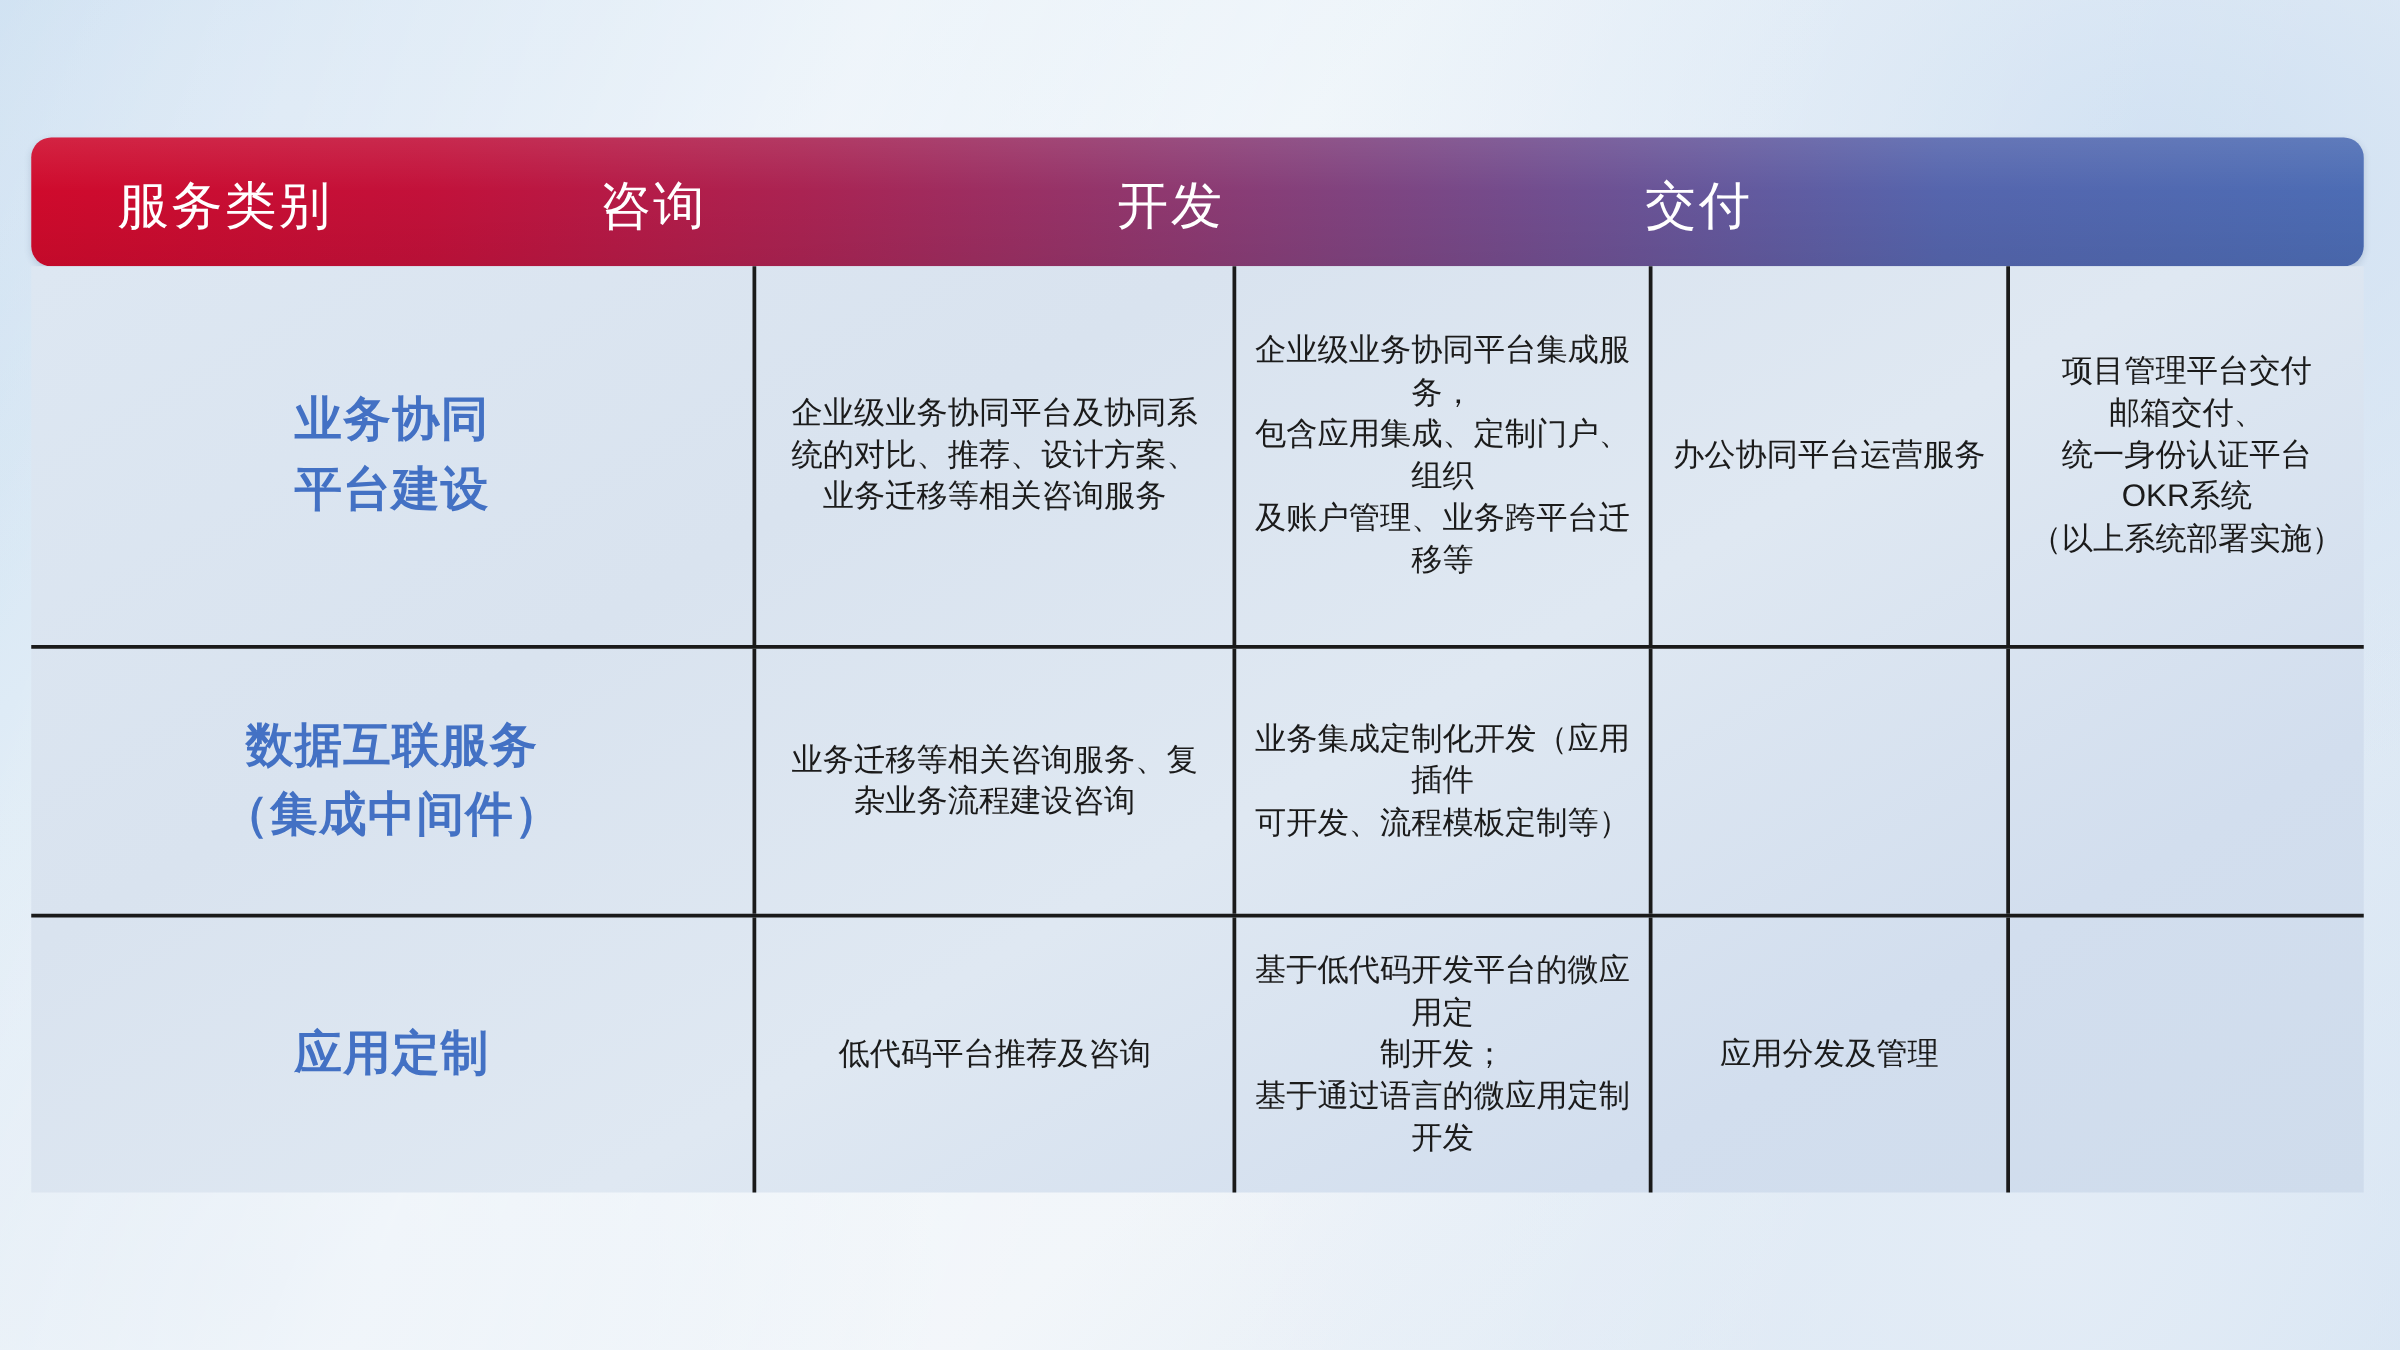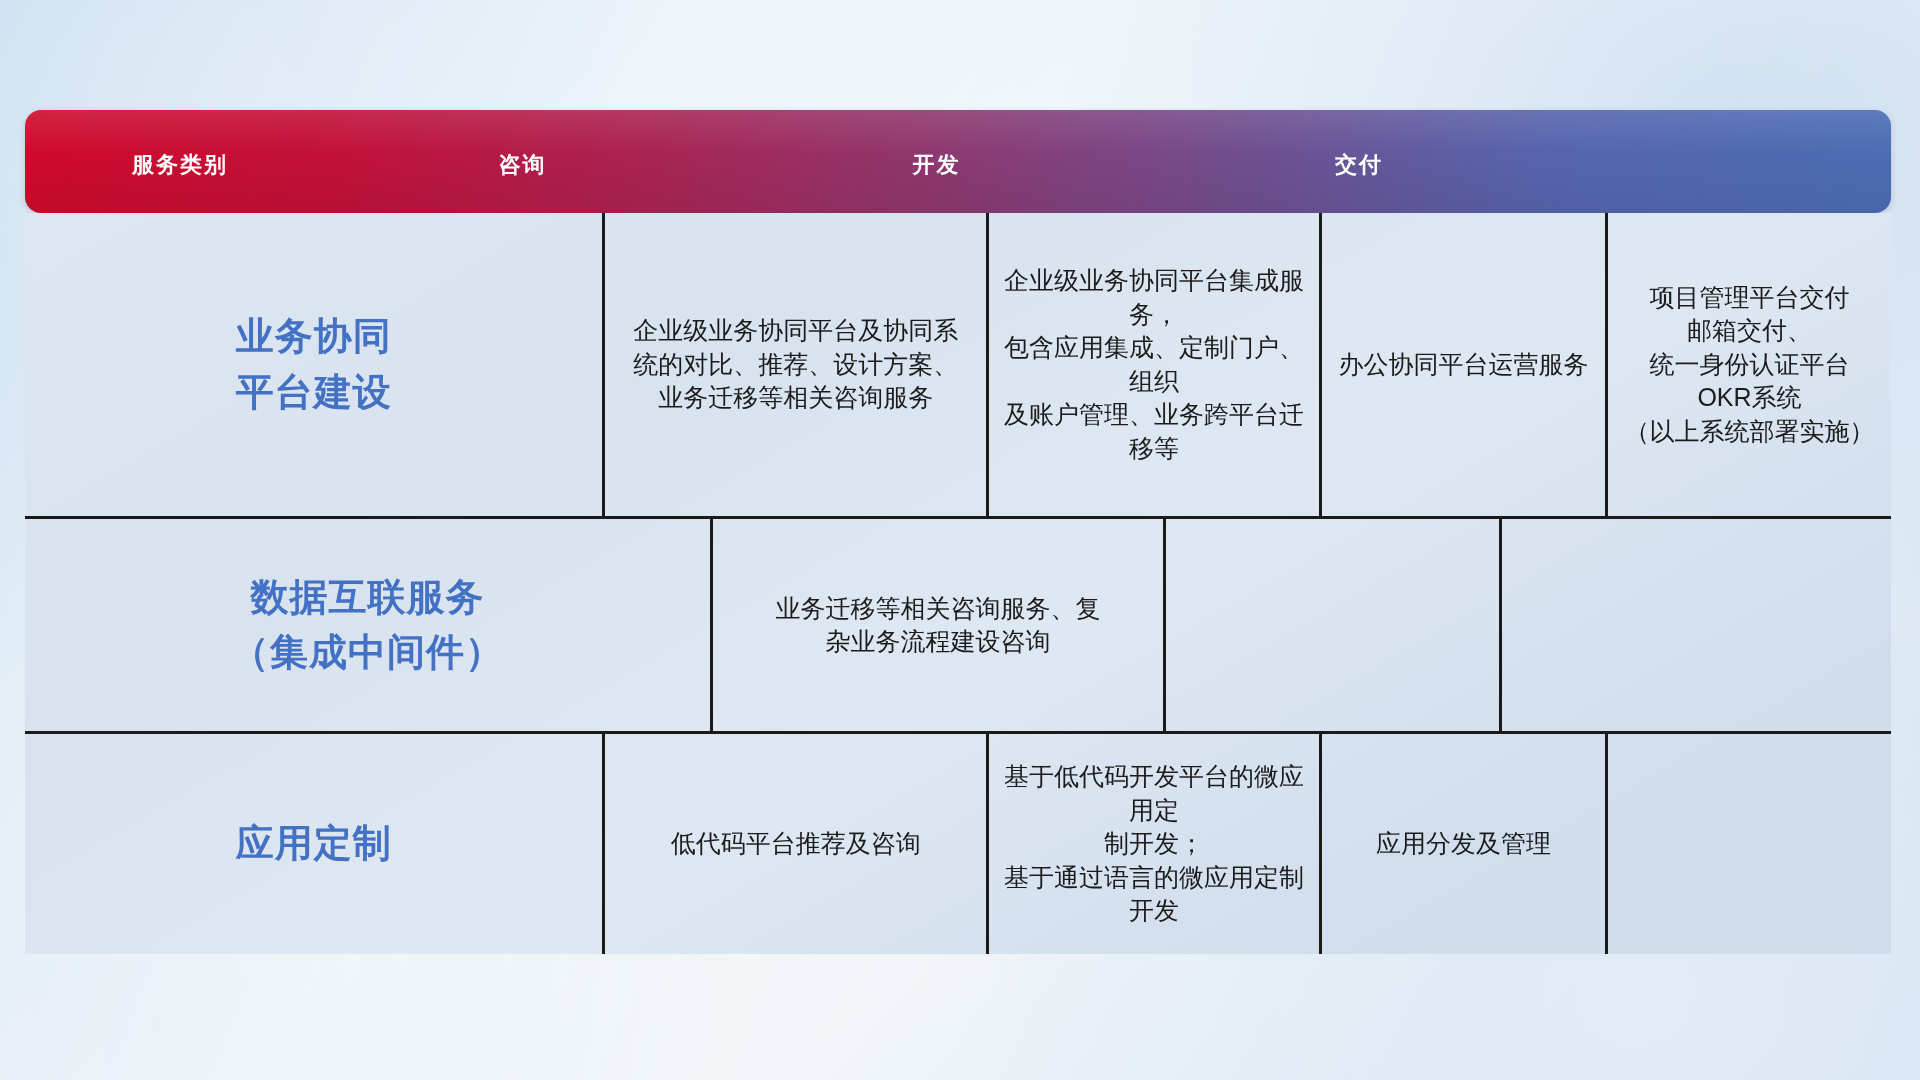--- a/index.html
+++ b/index.html
@@ -63,22 +63,22 @@
     position: absolute;
     inset: 0;
     background: linear-gradient(180deg, rgba(255,255,255,0.10) 0%, rgba(255,255,255,0.0) 42%, rgba(0,0,0,0.06) 100%);
     pointer-events: none;
   }
   .th {
     display: flex;
     align-items: center;
     justify-content: center;
     color: #ffffff;
-    font-size: 22px;
-    font-weight: bold;
+    font-size: 41px;
+    font-weight: normal;
     letter-spacing: 2px;
     position: relative;
     z-index: 2;
     padding-top: 6px;
   }
 
   
   .tbody {
     position: relative;
     background: linear-gradient(150deg, #dde7f2 0%, #d9e3ef 30%, #dfe8f2 55%, #d2deee 80%, #cfdcec 100%);
@@ -176,20 +176,24 @@
 
     <div class="trow r1">
       <div class="td cat c0">
         <span class="cell-text">数据互联服务
 （集成中间件）</span>
       </div>
       <div class="td c1">
         <span class="cell-text">业务迁移等相关咨询服务、复
 杂业务流程建设咨询</span>
       </div>
+      <div class="td c2">
+        <span class="cell-text">业务集成定制化开发（应用插件
+可开发、流程模板定制等）</span>
+      </div>
       <div class="td c3">
         <span class="cell-text"></span>
       </div>
       <div class="td c3">
         <span class="cell-text"></span>
       </div>
     </div>
 
     <div class="trow r2">
       <div class="td cat c0">

